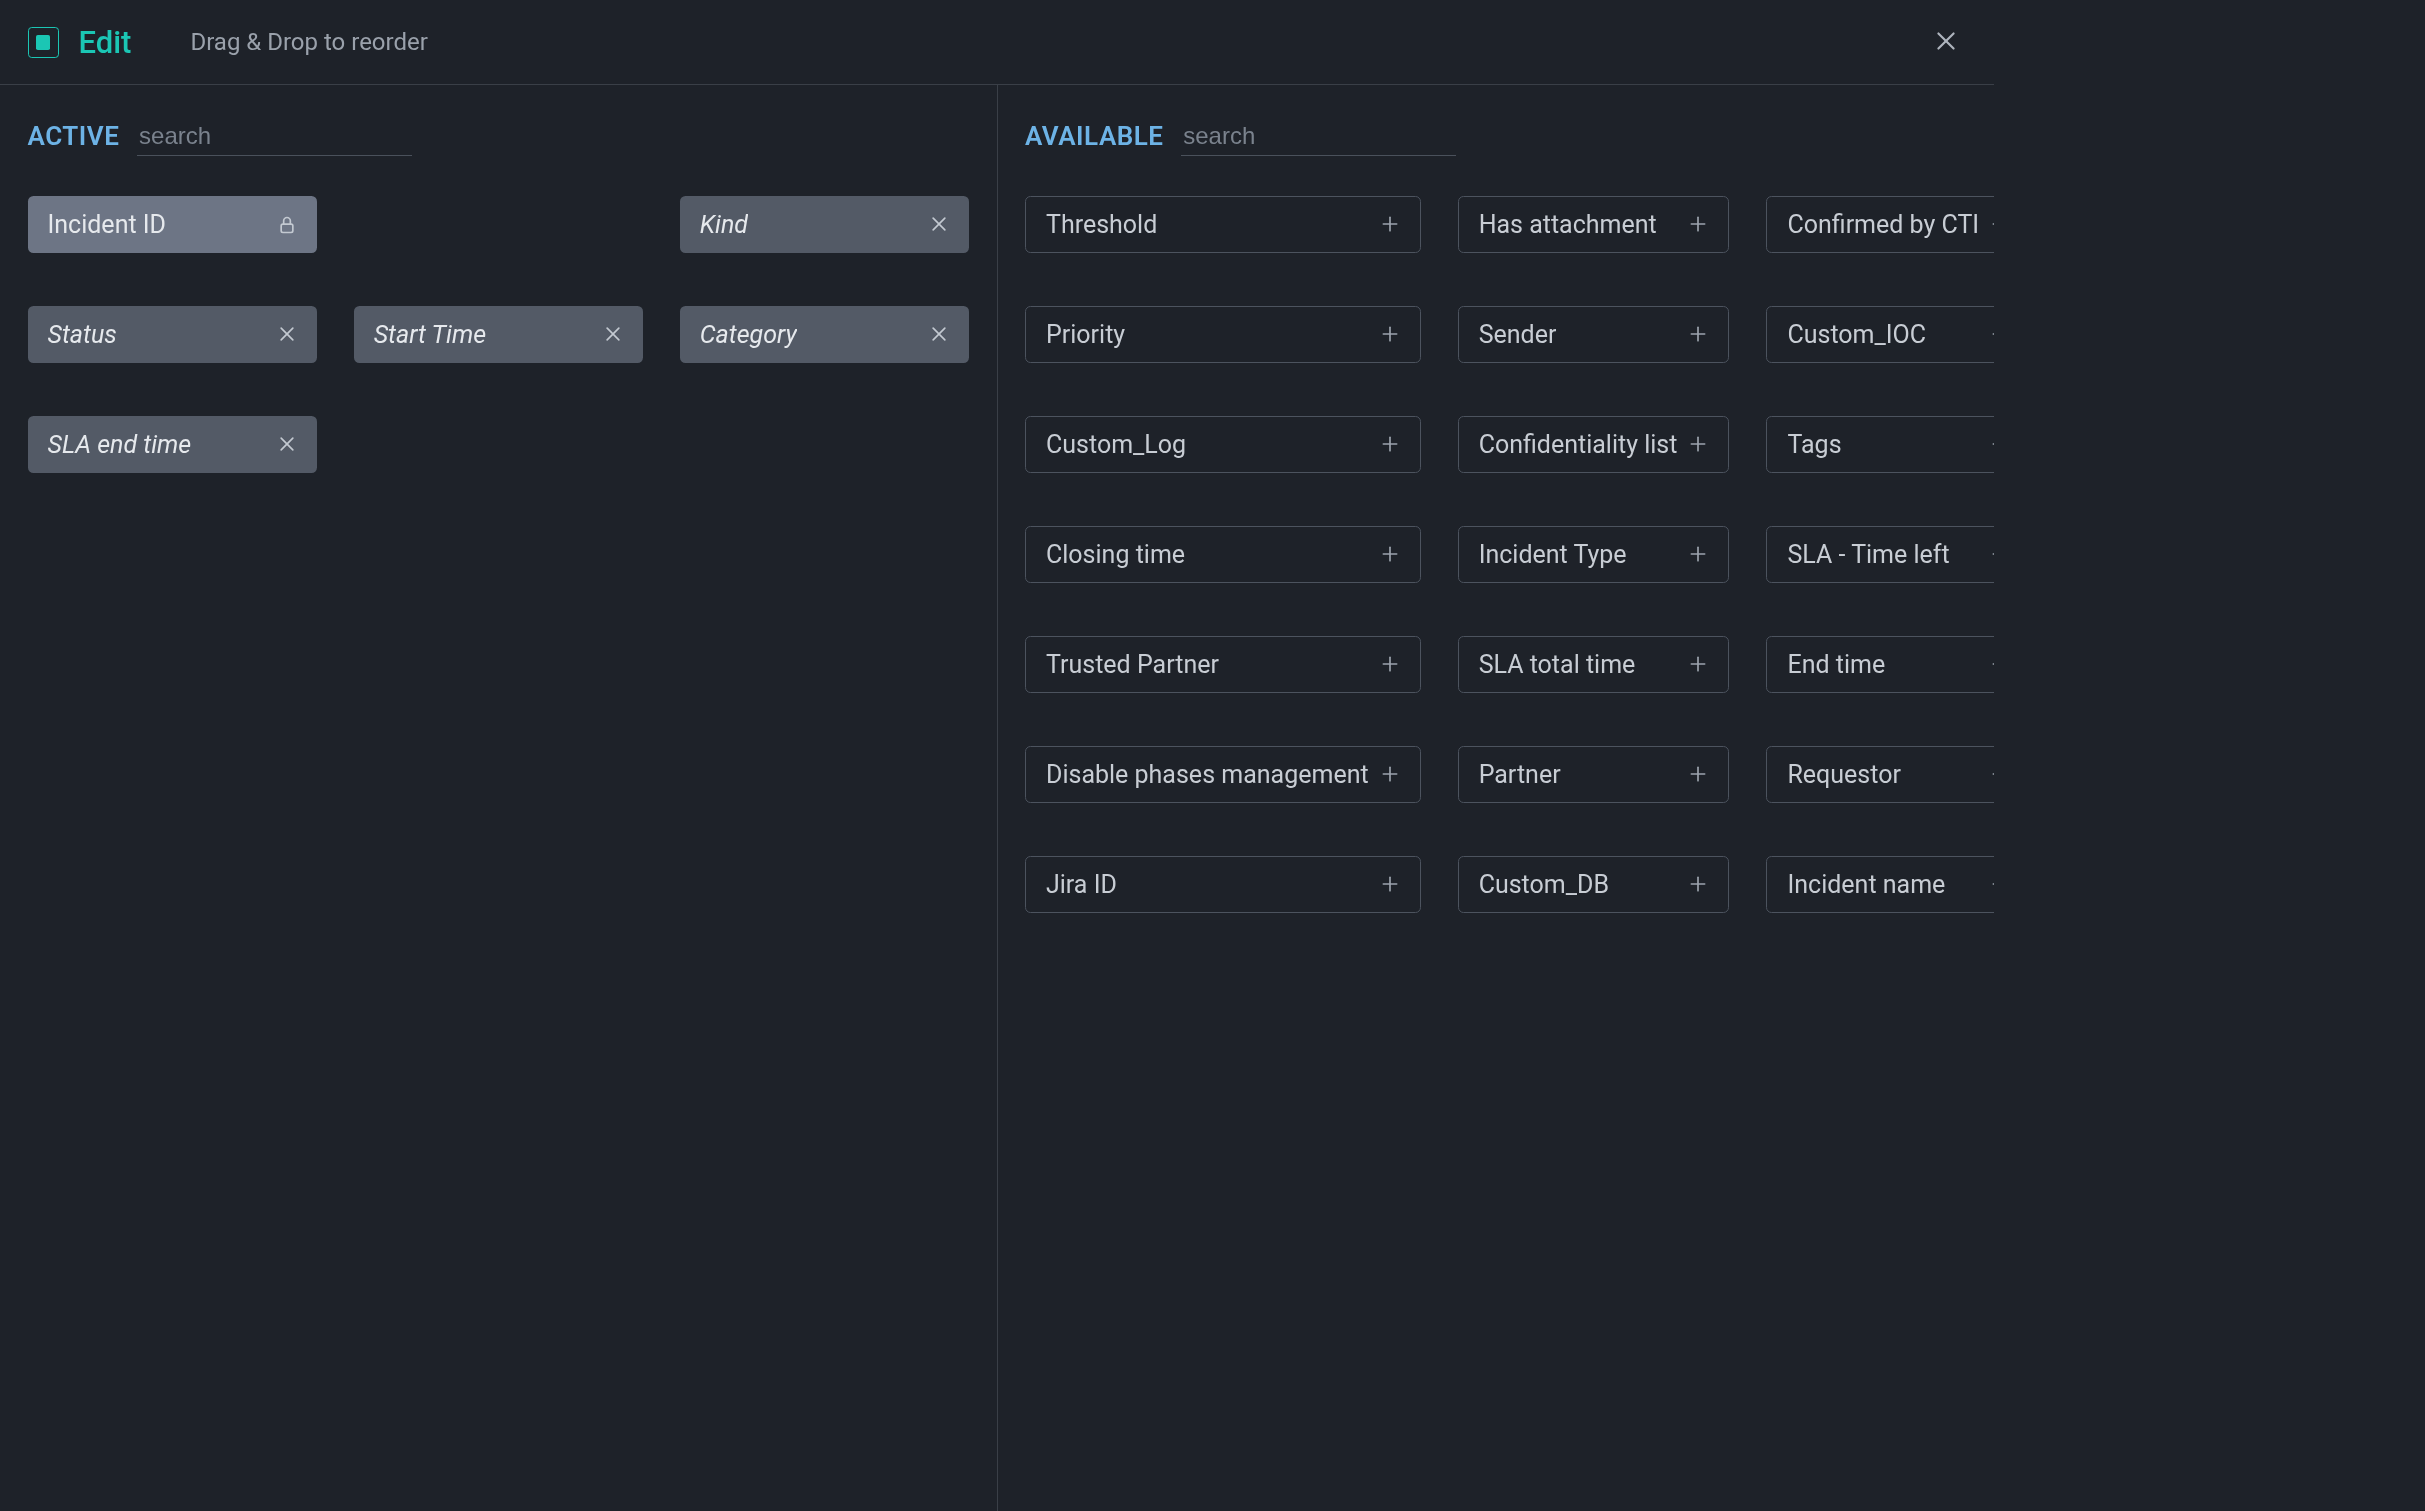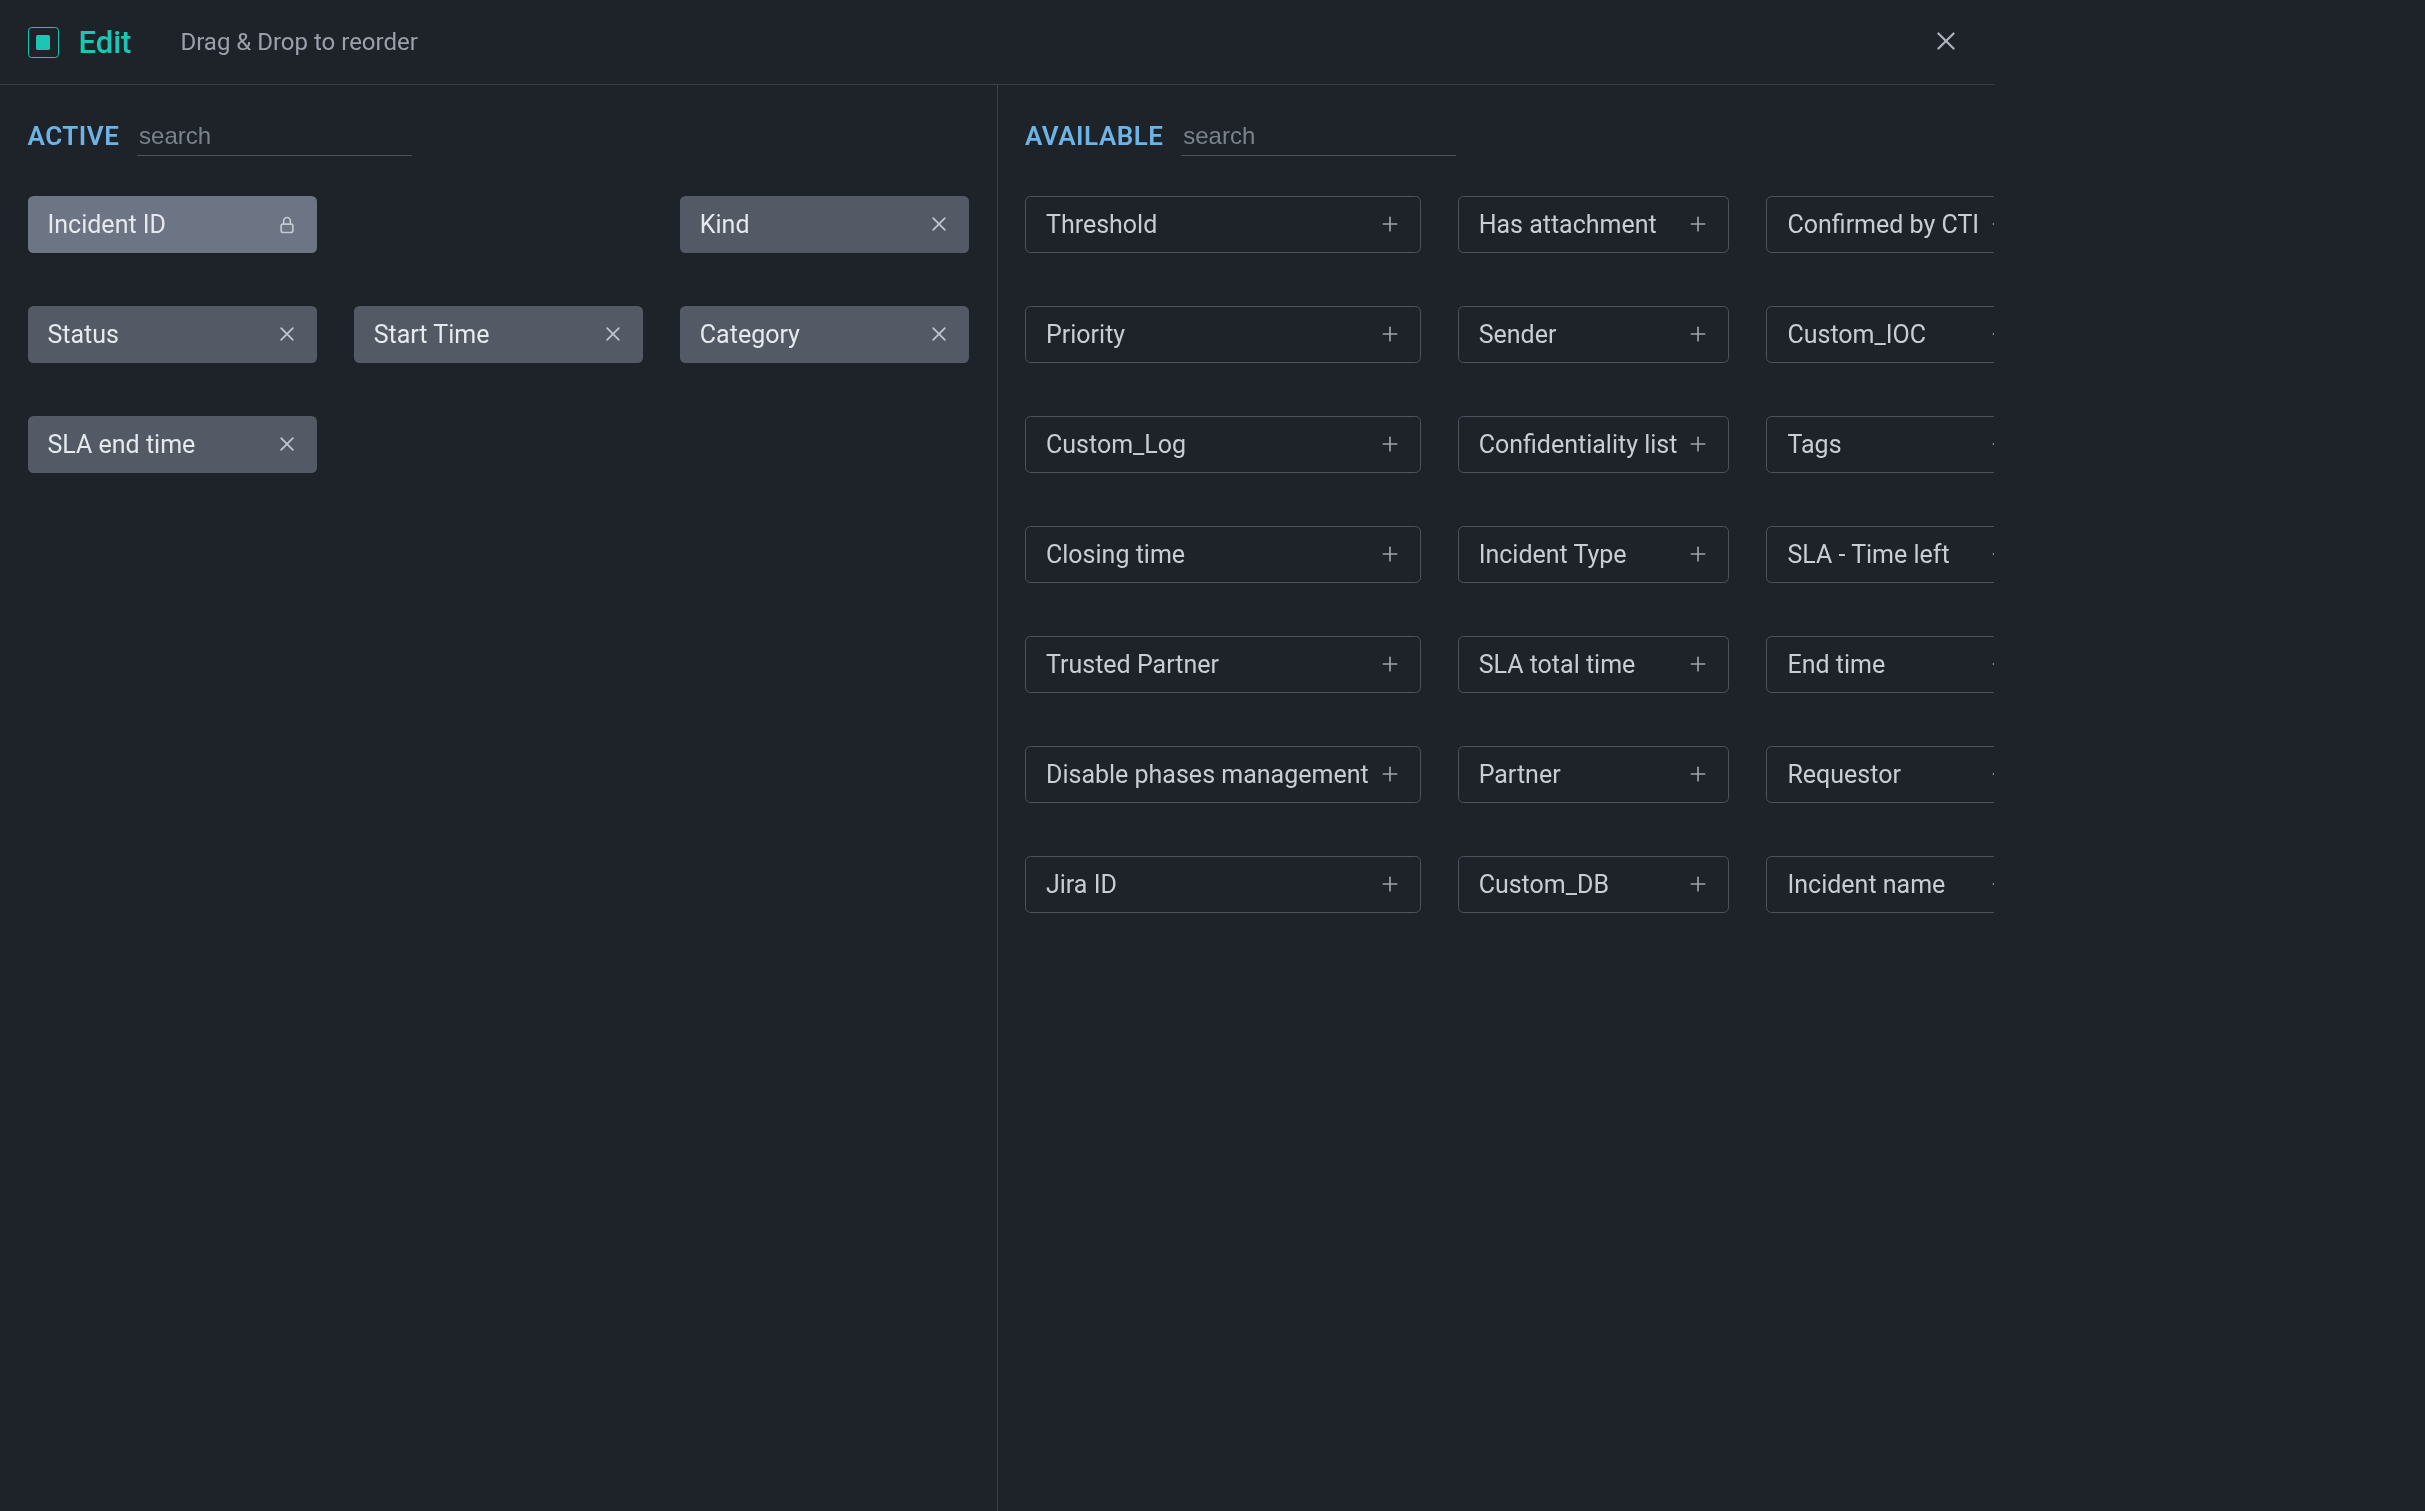--- a/index.html
+++ b/index.html
@@ -38,21 +38,21 @@
     border-radius: 1.8px;
   }
   .title {
     color: #1bc6b4;
     font-size: 31px;
     font-weight: 500;
   }
   .subtitle {
     color: #9aa1ab;
     font-size: 24px;
-    margin-left: 29px;
+    margin-left: 39px;
   }
   .close-x {
     color: #aeb4bd;
     font-size: 33px;
     line-height: 1;
     cursor: pointer;
     padding: 7.3px;
   }
 
   .body {
@@ -98,21 +98,21 @@
   }
   .chip {
     display: flex;
     align-items: center;
     justify-content: space-between;
     border-radius: 5.5px;
     padding: 13px 20px;
     height: 57px;
     cursor: grab;
   }
-  .chip.active { background: #535a66; }
+  .chip.active { background: #535a66; font-style: italic; }
   .chip.locked { background: #6d7585; }
   .chip.available {
     background: transparent;
     border: 0.9px solid #4c535e;
   }
   .chip-label {
     color: #e6e9ed;
     font-size: 25px;
     white-space: nowrap;
     overflow: hidden;

